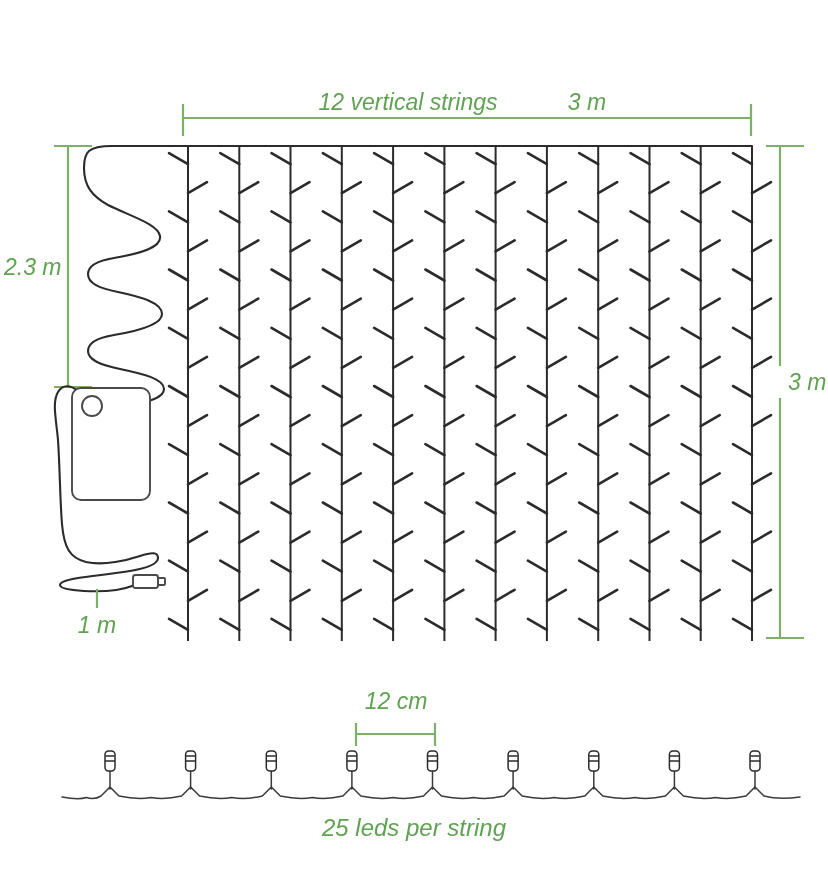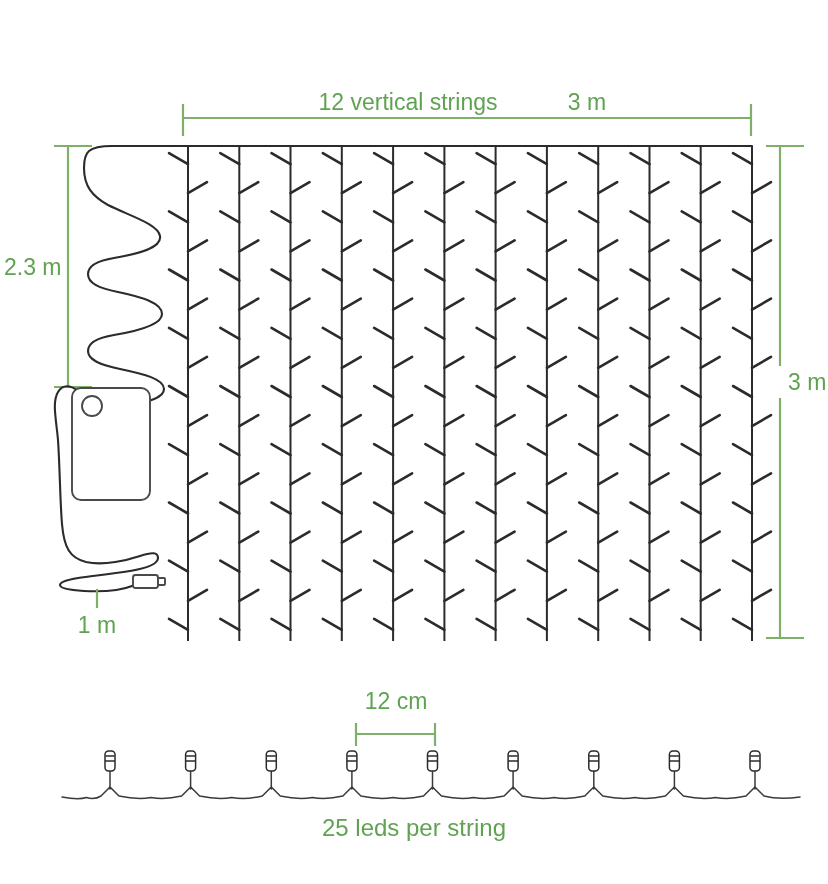--- a/index.html
+++ b/index.html
@@ -13,20 +13,21 @@
     font-family: "Liberation Sans", sans-serif;
     overflow: hidden;
     position: relative;
   }
   #diagram-root {
     position: absolute;
     top: 0;
     left: 0;
     width: 828px;
     height: 700px;
+    font-style: italic;
   }
   svg#diagram {
     display: block;
     width: 828px;
     height: 884px;
   }
   .dim-line {
     stroke: #7fb069;
     stroke-width: 2.2;
     fill: none;

